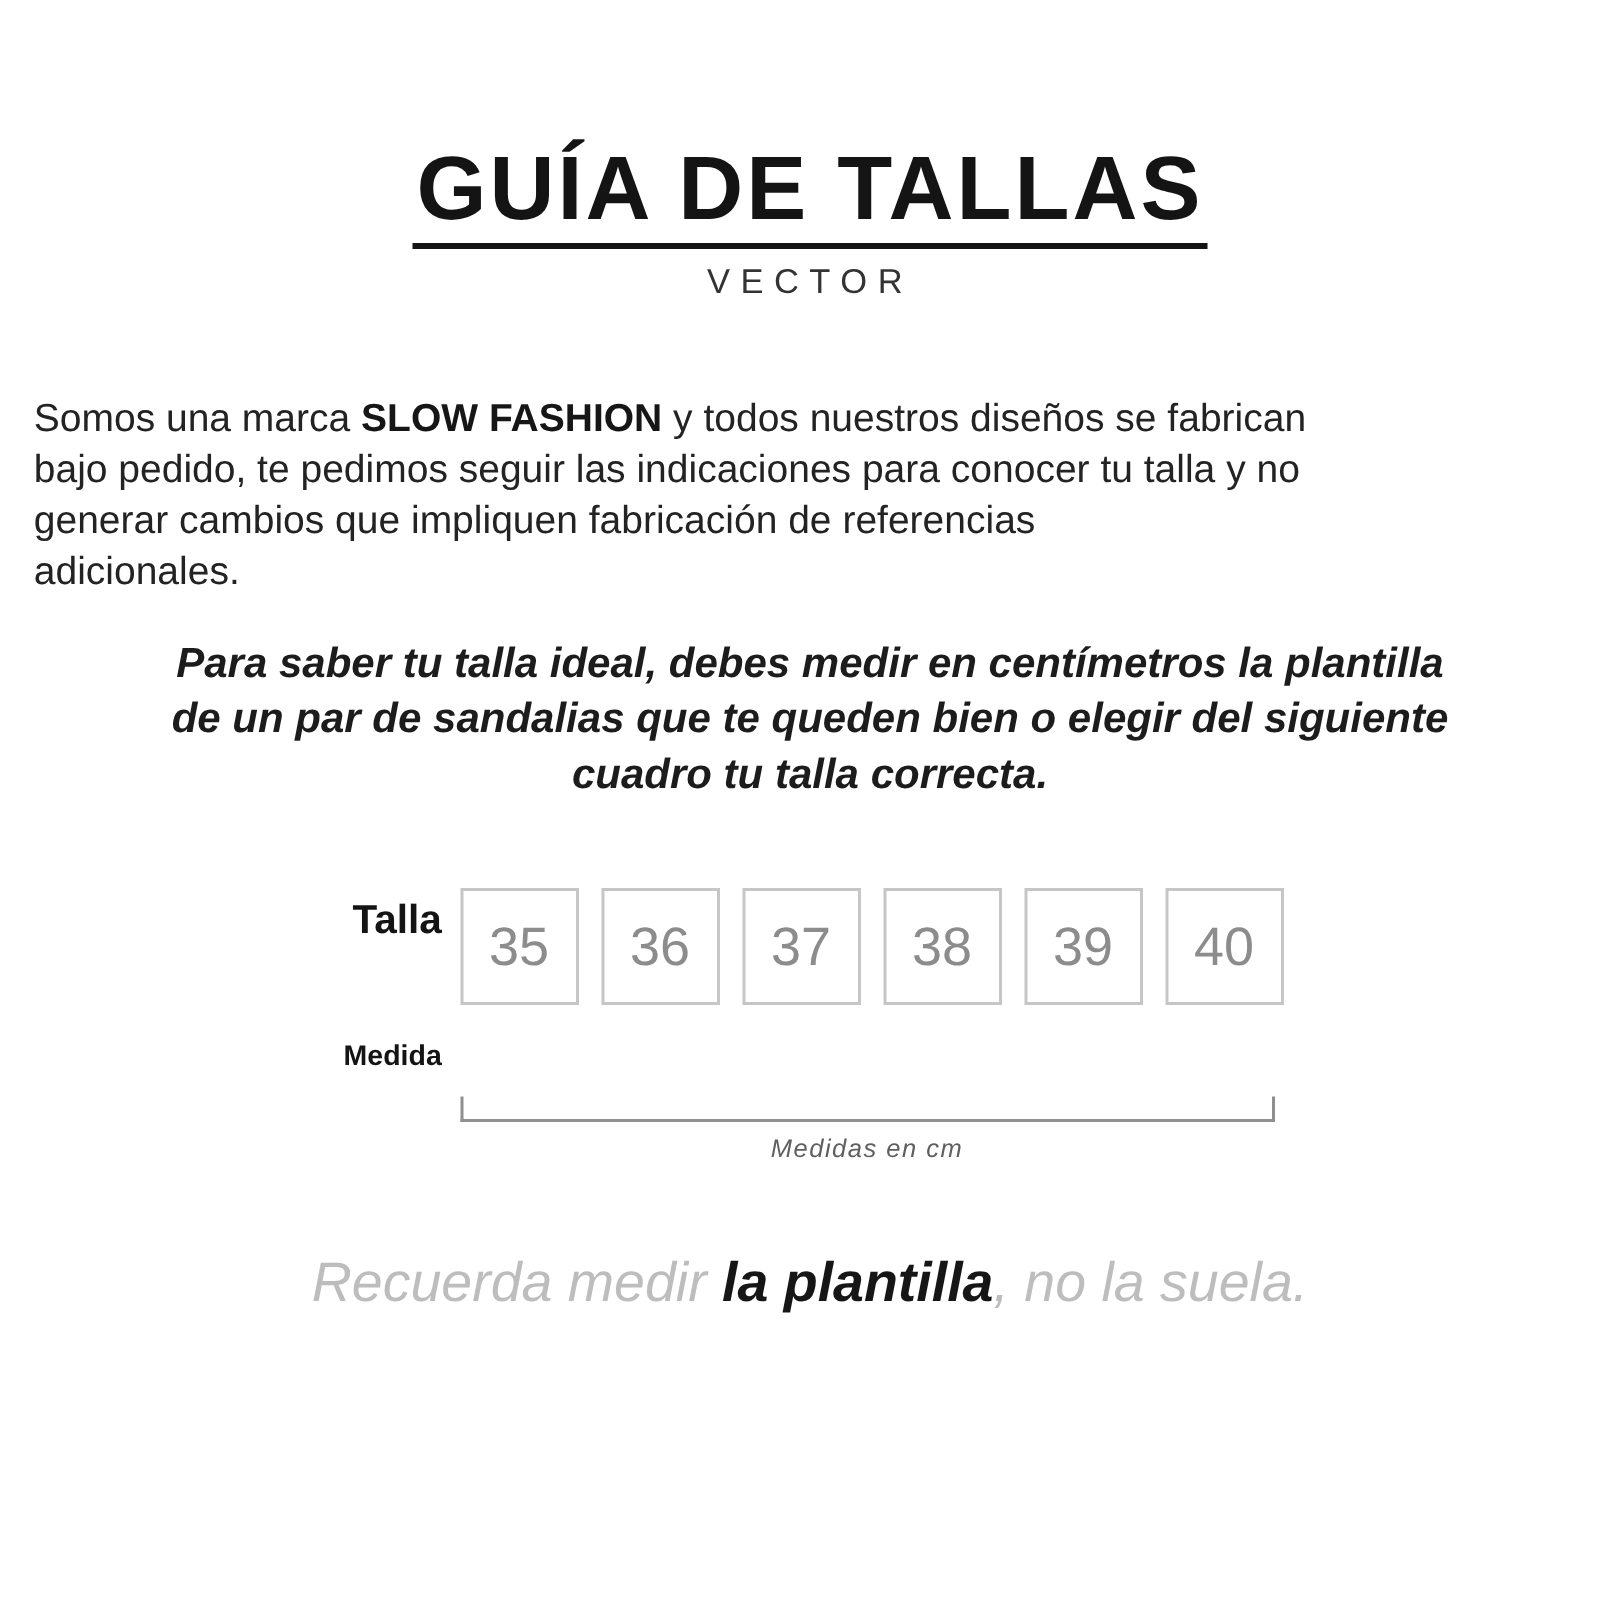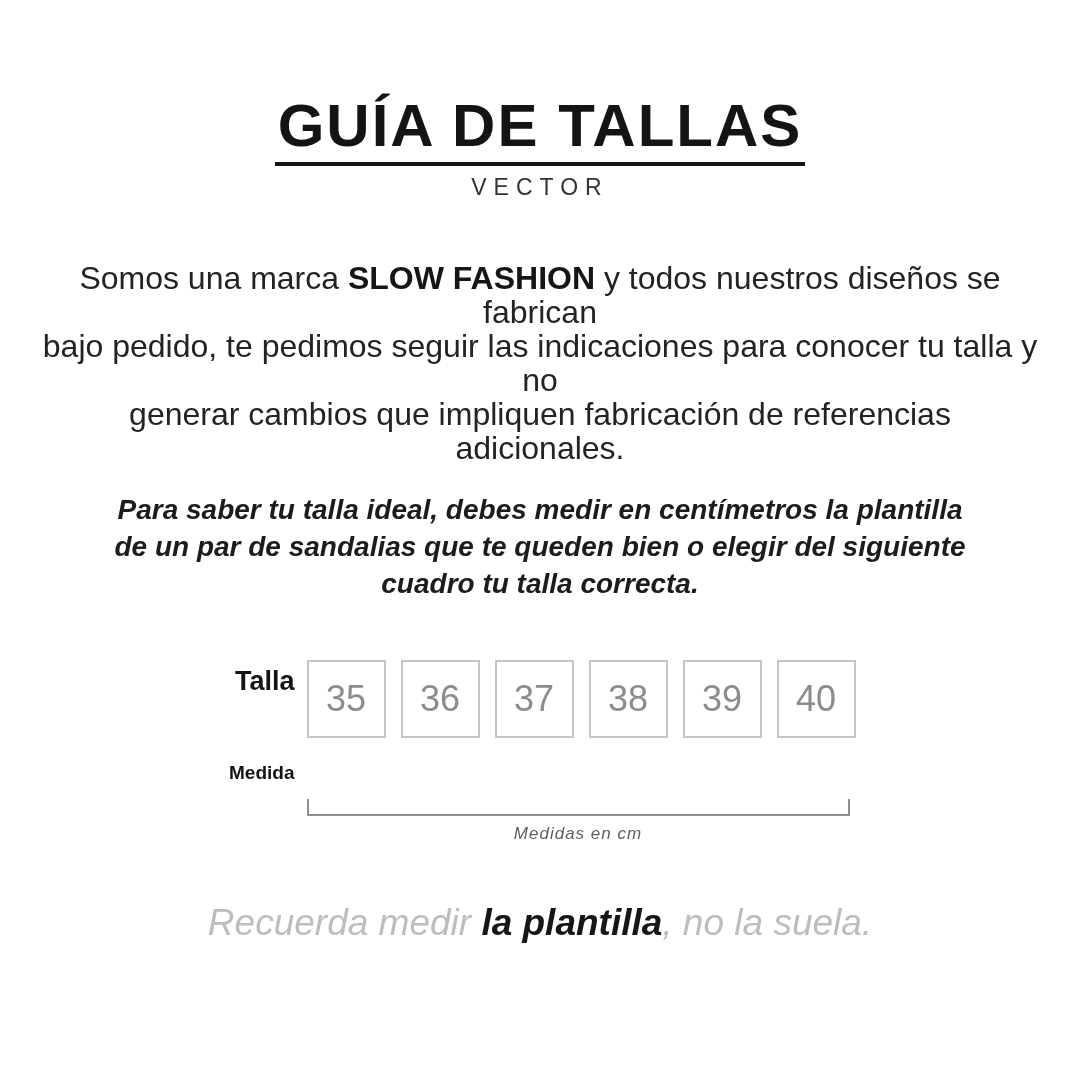--- a/index.html
+++ b/index.html
@@ -33,22 +33,21 @@
   .subtitle{
     margin-top:8px;
     font-size:23px;letter-spacing:7px;
     color:#333333;font-weight:normal;
   }
 
   
   .intro{
     margin:60px auto 0 auto;
     max-width:1035px;
-    text-align:center;
-    font-size:32px;line-height:34px;
+    font-size:26px;line-height:34px;
     color:var(--body-text);
     white-space:pre-line;
   }
   .intro b{font-weight:bold;color:#161616;}
   .instructions{
     margin:26px auto 0 auto;
     max-width:1045px;
     text-align:center;
     font-size:28px;line-height:37px;
     font-weight:bold;font-style:italic;

